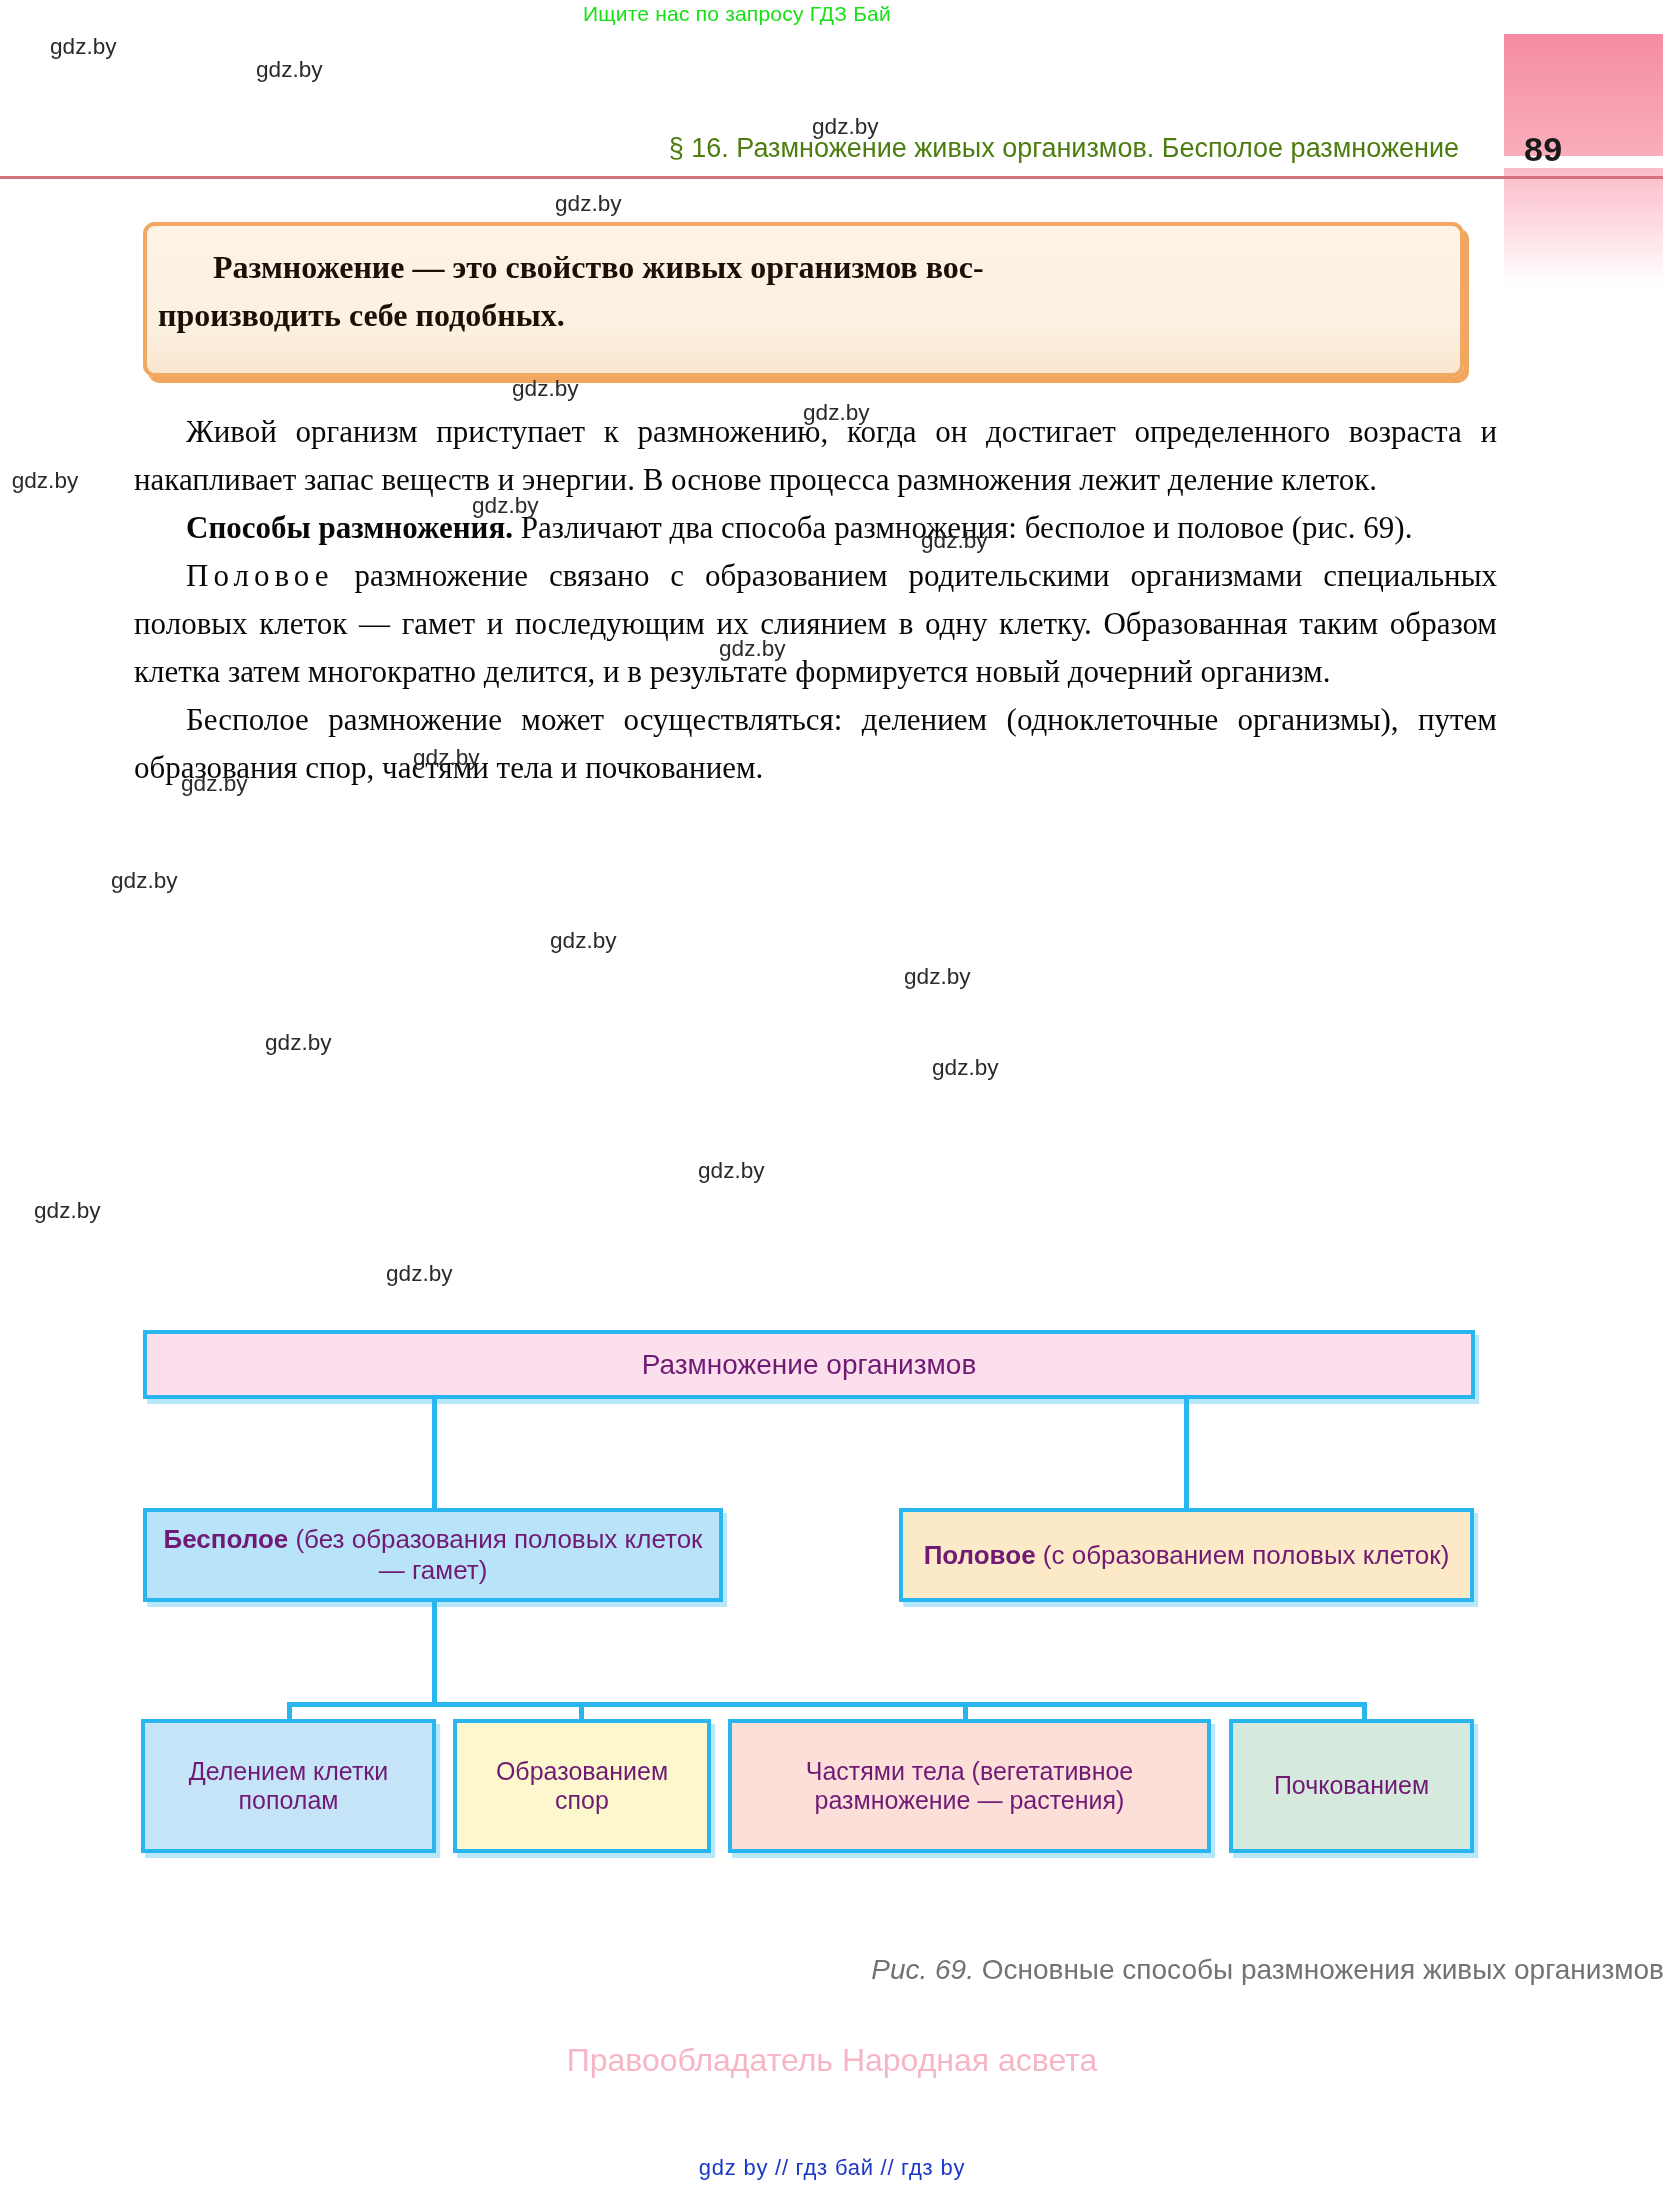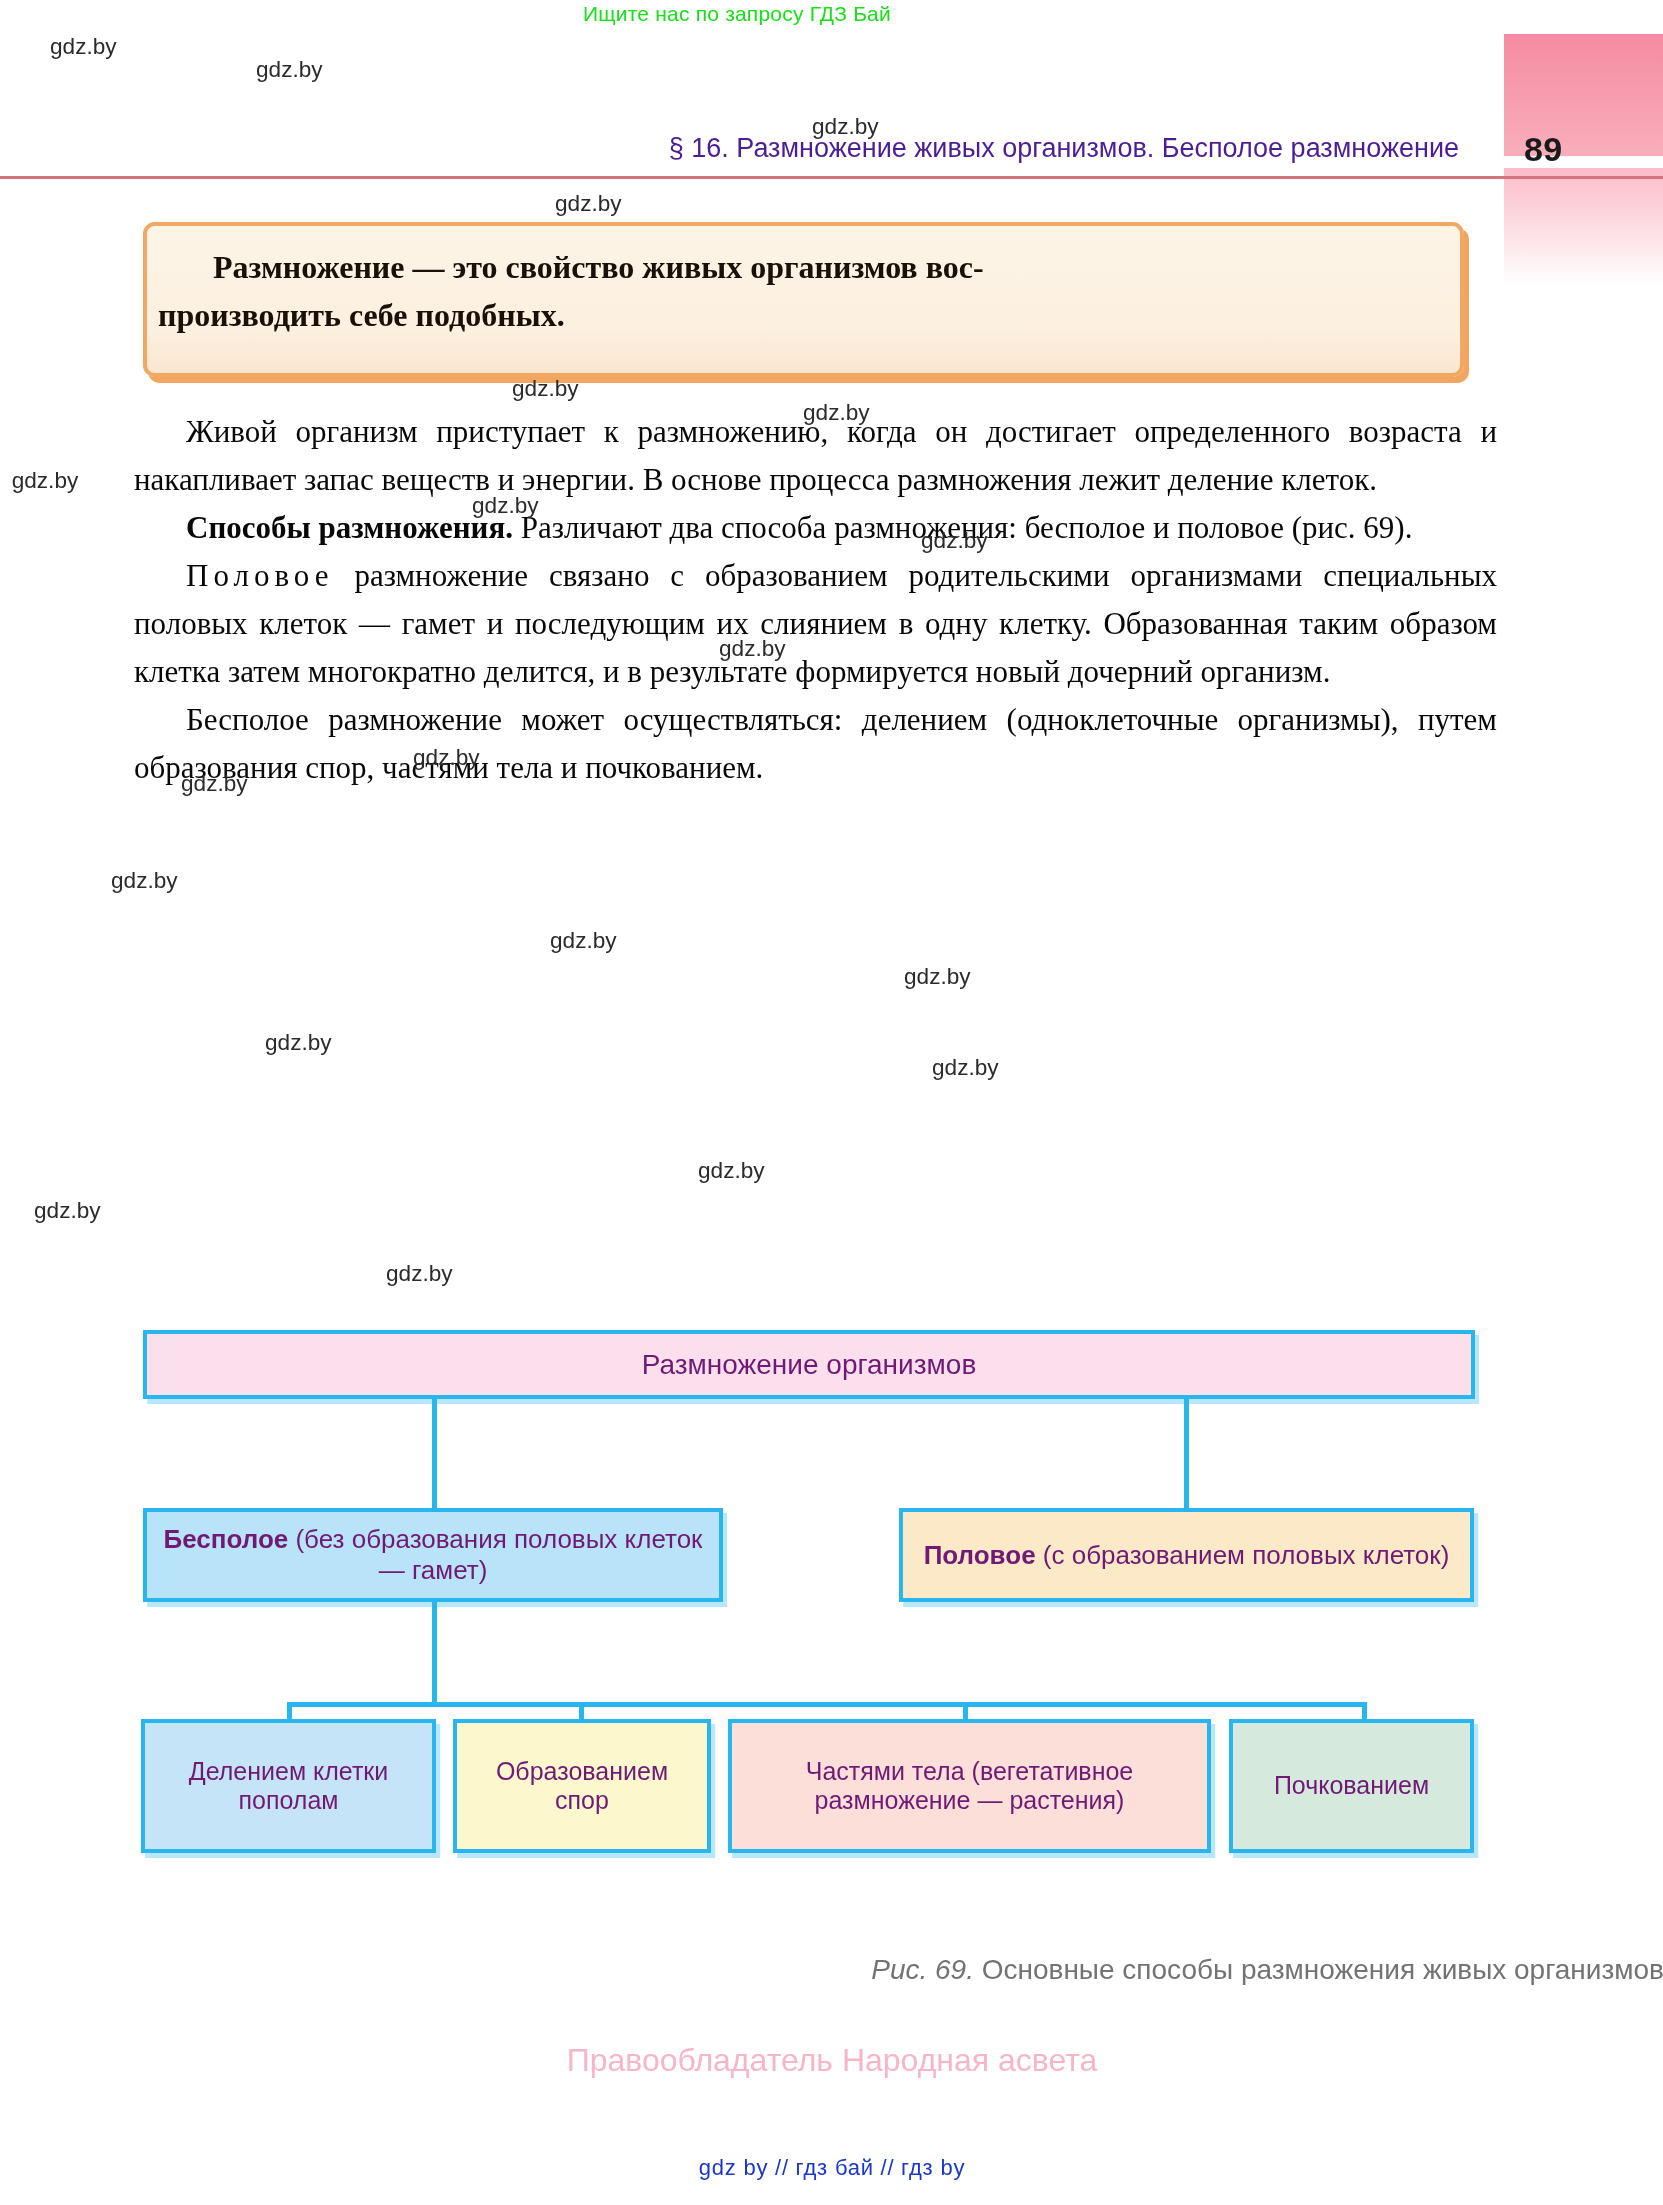--- a/index.html
+++ b/index.html
@@ -37,21 +37,21 @@
     font-family:"Liberation Sans", sans-serif;
     font-weight:bold; font-size:34px; color:#1a1a1a;
     letter-spacing:0.4px;
   }
 
   
   .running-head{
     position:absolute; left:0; top:133px; width:1469px;
     text-align:right;
     font-family:"Liberation Sans", sans-serif;
-    font-size:27px; color:#4c1d95;
+    font-size:27px; color:#4d7c0f;
     padding-right:10px;
     box-sizing:border-box;
   }
   .head-rule{
     position:absolute; left:0; top:176px; width:1664px; height:3.4px;
     background:#d4737b;
   }
 
   
   .definition-box{

